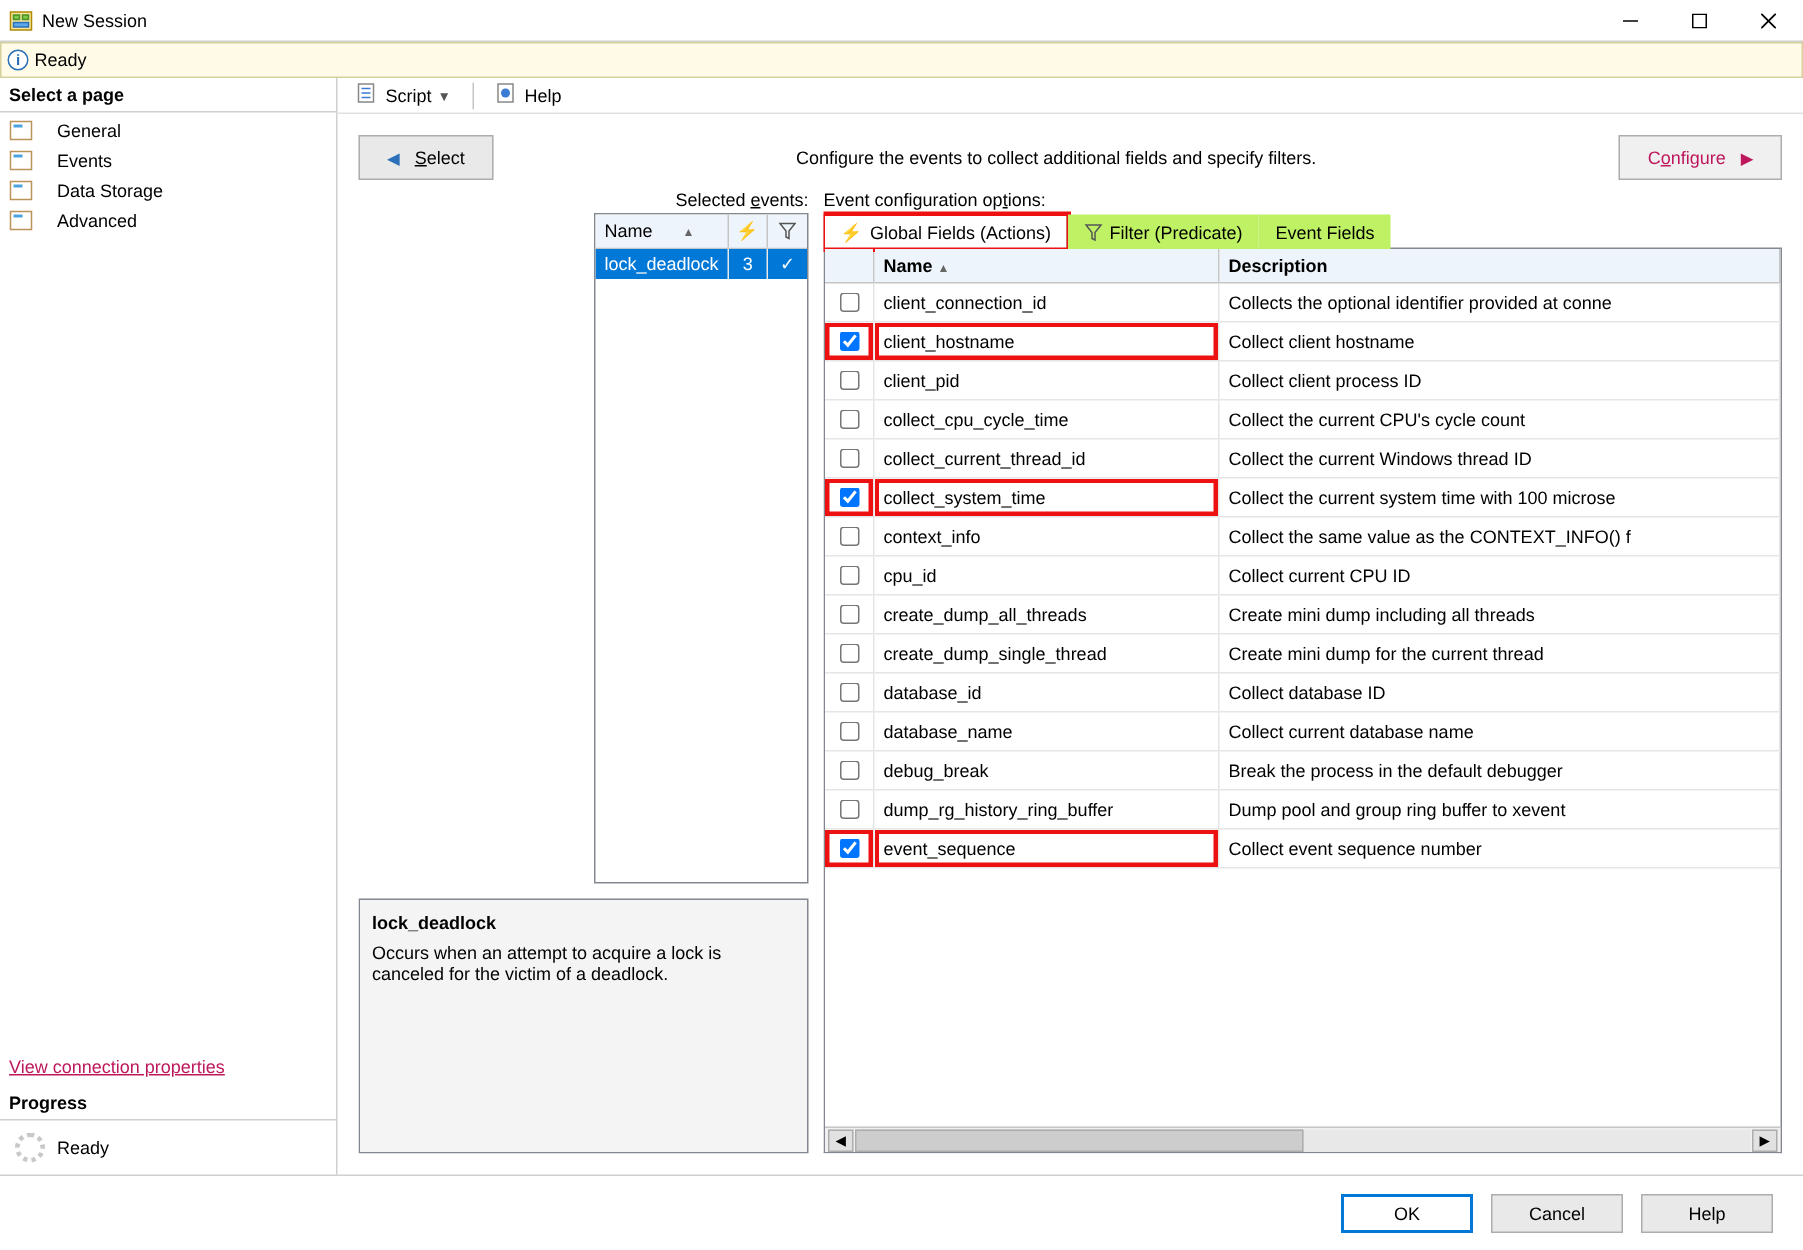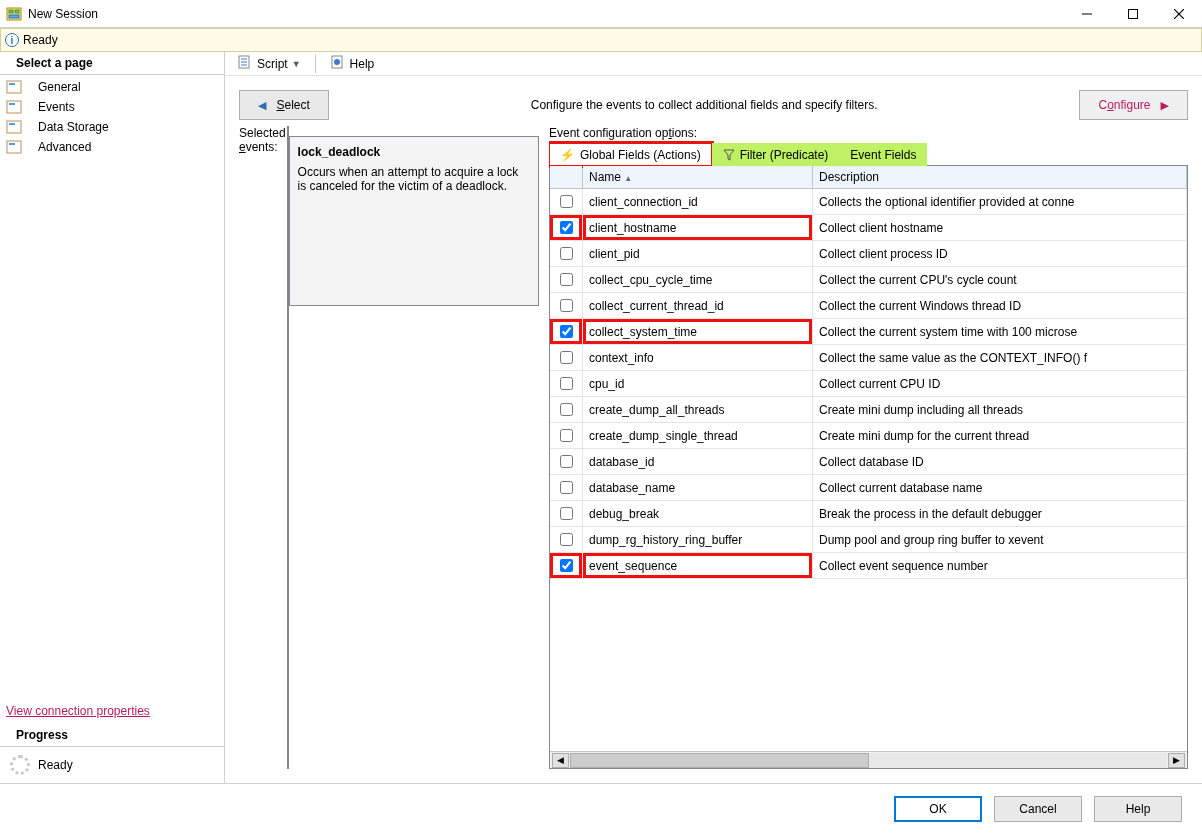--- a/index.html
+++ b/index.html
@@ -17,21 +17,21 @@
   .status-banner { height:24px; background:#fffbe6; border:1px solid #d6d09c; display:flex; align-items:center; padding:0 4px; gap:4px; }
   .status-banner .info-icon { width:14px; height:14px; border:1px solid #2a6fb7; border-radius:50%; color:#2a6fb7; font-weight:bold; font-size:10px; display:flex; align-items:center; justify-content:center; background:#fff; }
   .status-banner span.txt { font-size:12px; }
 
   
   .main { display:flex; height: calc(833px - 28px - 24px - 50px); }
   .sidebar { width:225px; border-right:1px solid #d0d0d0; display:flex; flex-direction:column; }
   .content { flex:1; display:flex; flex-direction:column; }
 
   
-  .side-header { font-size:12px; font-weight:bold; padding:4px 16px; border-bottom:1px solid #d0d0d0; background:#fff; }
+  .side-header { font-size:12px; font-weight:bold; padding:4px 6px; border-bottom:1px solid #d0d0d0; background:#fff; }
   .side-pages { padding:2px 0; }
   .page-item { display:flex; align-items:center; gap:16px; padding:2px 6px; }
   .page-item .p-icon { width:16px; height:16px; }
   .conn-section { margin-top:auto; }
   .conn-body { padding:6px 6px; font-size:12px; }
   .link { color:#be185d; text-decoration:underline; cursor:pointer; padding:6px; display:inline-block; }
   .progress-body { display:flex; align-items:center; gap:8px; padding:8px 10px; }
   .spinner { width:20px; height:20px; border:3px dotted #c8c8c8; border-radius:50%; }
 
   
@@ -44,21 +44,21 @@
 
   
   .nav-row { display:flex; align-items:center; gap:8px; }
   .nav-btn { height:30px; padding:0 18px; background:#e9e9e9; border:1px solid #adadad; display:flex; align-items:center; gap:10px; }
   .nav-btn.disabled { color:#be185d; background:#f0f0f0;justify-content:flex-end; }
   .nav-btn .arrow { font-size:11px; }
   .hint { flex:1; text-align:center; font-size:12px; }
 
   
   .region { flex:1; display:flex; gap:10px; overflow:hidden; }
-  .col-left { width:300px; display:flex; flex-direction:row; }
+  .col-left { width:300px; display:flex; flex-direction:column;align-items:flex-end; }
   .col-right { flex:1; display:flex; flex-direction:column; overflow:hidden; }
 
   .col-label { font-size:12px; padding-bottom:2px; }
 
   .grid { border:1px solid #828790; background:#fff; flex:1; display:flex; flex-direction:column; overflow:auto; }
   .grid-header { display:flex; background:#f0f0f0; border-bottom:1px solid #c5c5c5; }
   .gh-cell { padding:4px 6px; border-right:1px solid #c5c5c5; font-size:12px; display:flex; align-items:center; gap:4px; background:#eef4fb; }
   .gh-cell:last-child { border-right:none; }
   .sort-up { font-size:8px; color:#666; }
   .grid-row { display:flex; }
@@ -75,21 +75,21 @@
   .tab { padding:4px 10px; border:1px solid transparent; border-bottom:none; display:flex; align-items:center; gap:5px; font-size:12px; position:relative; top:1px; background:#bef264; }
   .tab.active { background:#fff; border-color:#828790; }
   .tab.highlighted { outline:3px solid #e11; outline-offset:-1px; }
 
   .bolt { color:#e68a00; font-weight:bold; }
 
   
   .fields-wrap { flex:1; border:1px solid #828790; border-top:none; overflow:hidden; display:flex; flex-direction:column; }
   .fields-scroll { flex:1; overflow:auto; }
   .fields-table { width:100%; border-collapse:collapse; font-size:12px; }
-  .fields-table thead th { background:#eef4fb; border-bottom:1px solid #c5c5c5; border-right:1px solid #c5c5c5; padding:4px 6px; text-align:left; font-weight:normal; position:sticky; top:0; }
+  .fields-table thead th { background:#eef4fb; border-bottom:1px solid #c5c5c5; border-right:1px solid #c5c5c5; padding:4px 6px; text-align:left; font-weight:bold; position:sticky; top:0; }
   .fields-table td { border-bottom:1px solid #e5e5e5; border-right:1px solid #e5e5e5; padding:3px 6px; white-space:nowrap; }
   .fields-table td.chk { width:28px; text-align:center; }
   .fields-table input[type=checkbox] { width:13px; height:13px; }
 
   .h-scroll { height:17px; border-top:1px solid #c5c5c5; display:flex; align-items:center; padding:0 2px; background:#f0f0f0; }
   .h-scroll .arrow-btn { width:17px; height:15px; background:#e1e1e1; border:1px solid #adadad; display:flex; align-items:center; justify-content:center; font-size:9px; }
   .h-scroll .track { flex:1; height:15px; background:#e8e8e8; margin:0 1px; position:relative; }
   .h-scroll .thumb { position:absolute; left:0; top:0; height:100%; width:50%; background:#cdcdcd; border:1px solid #adadad; }
 
   

